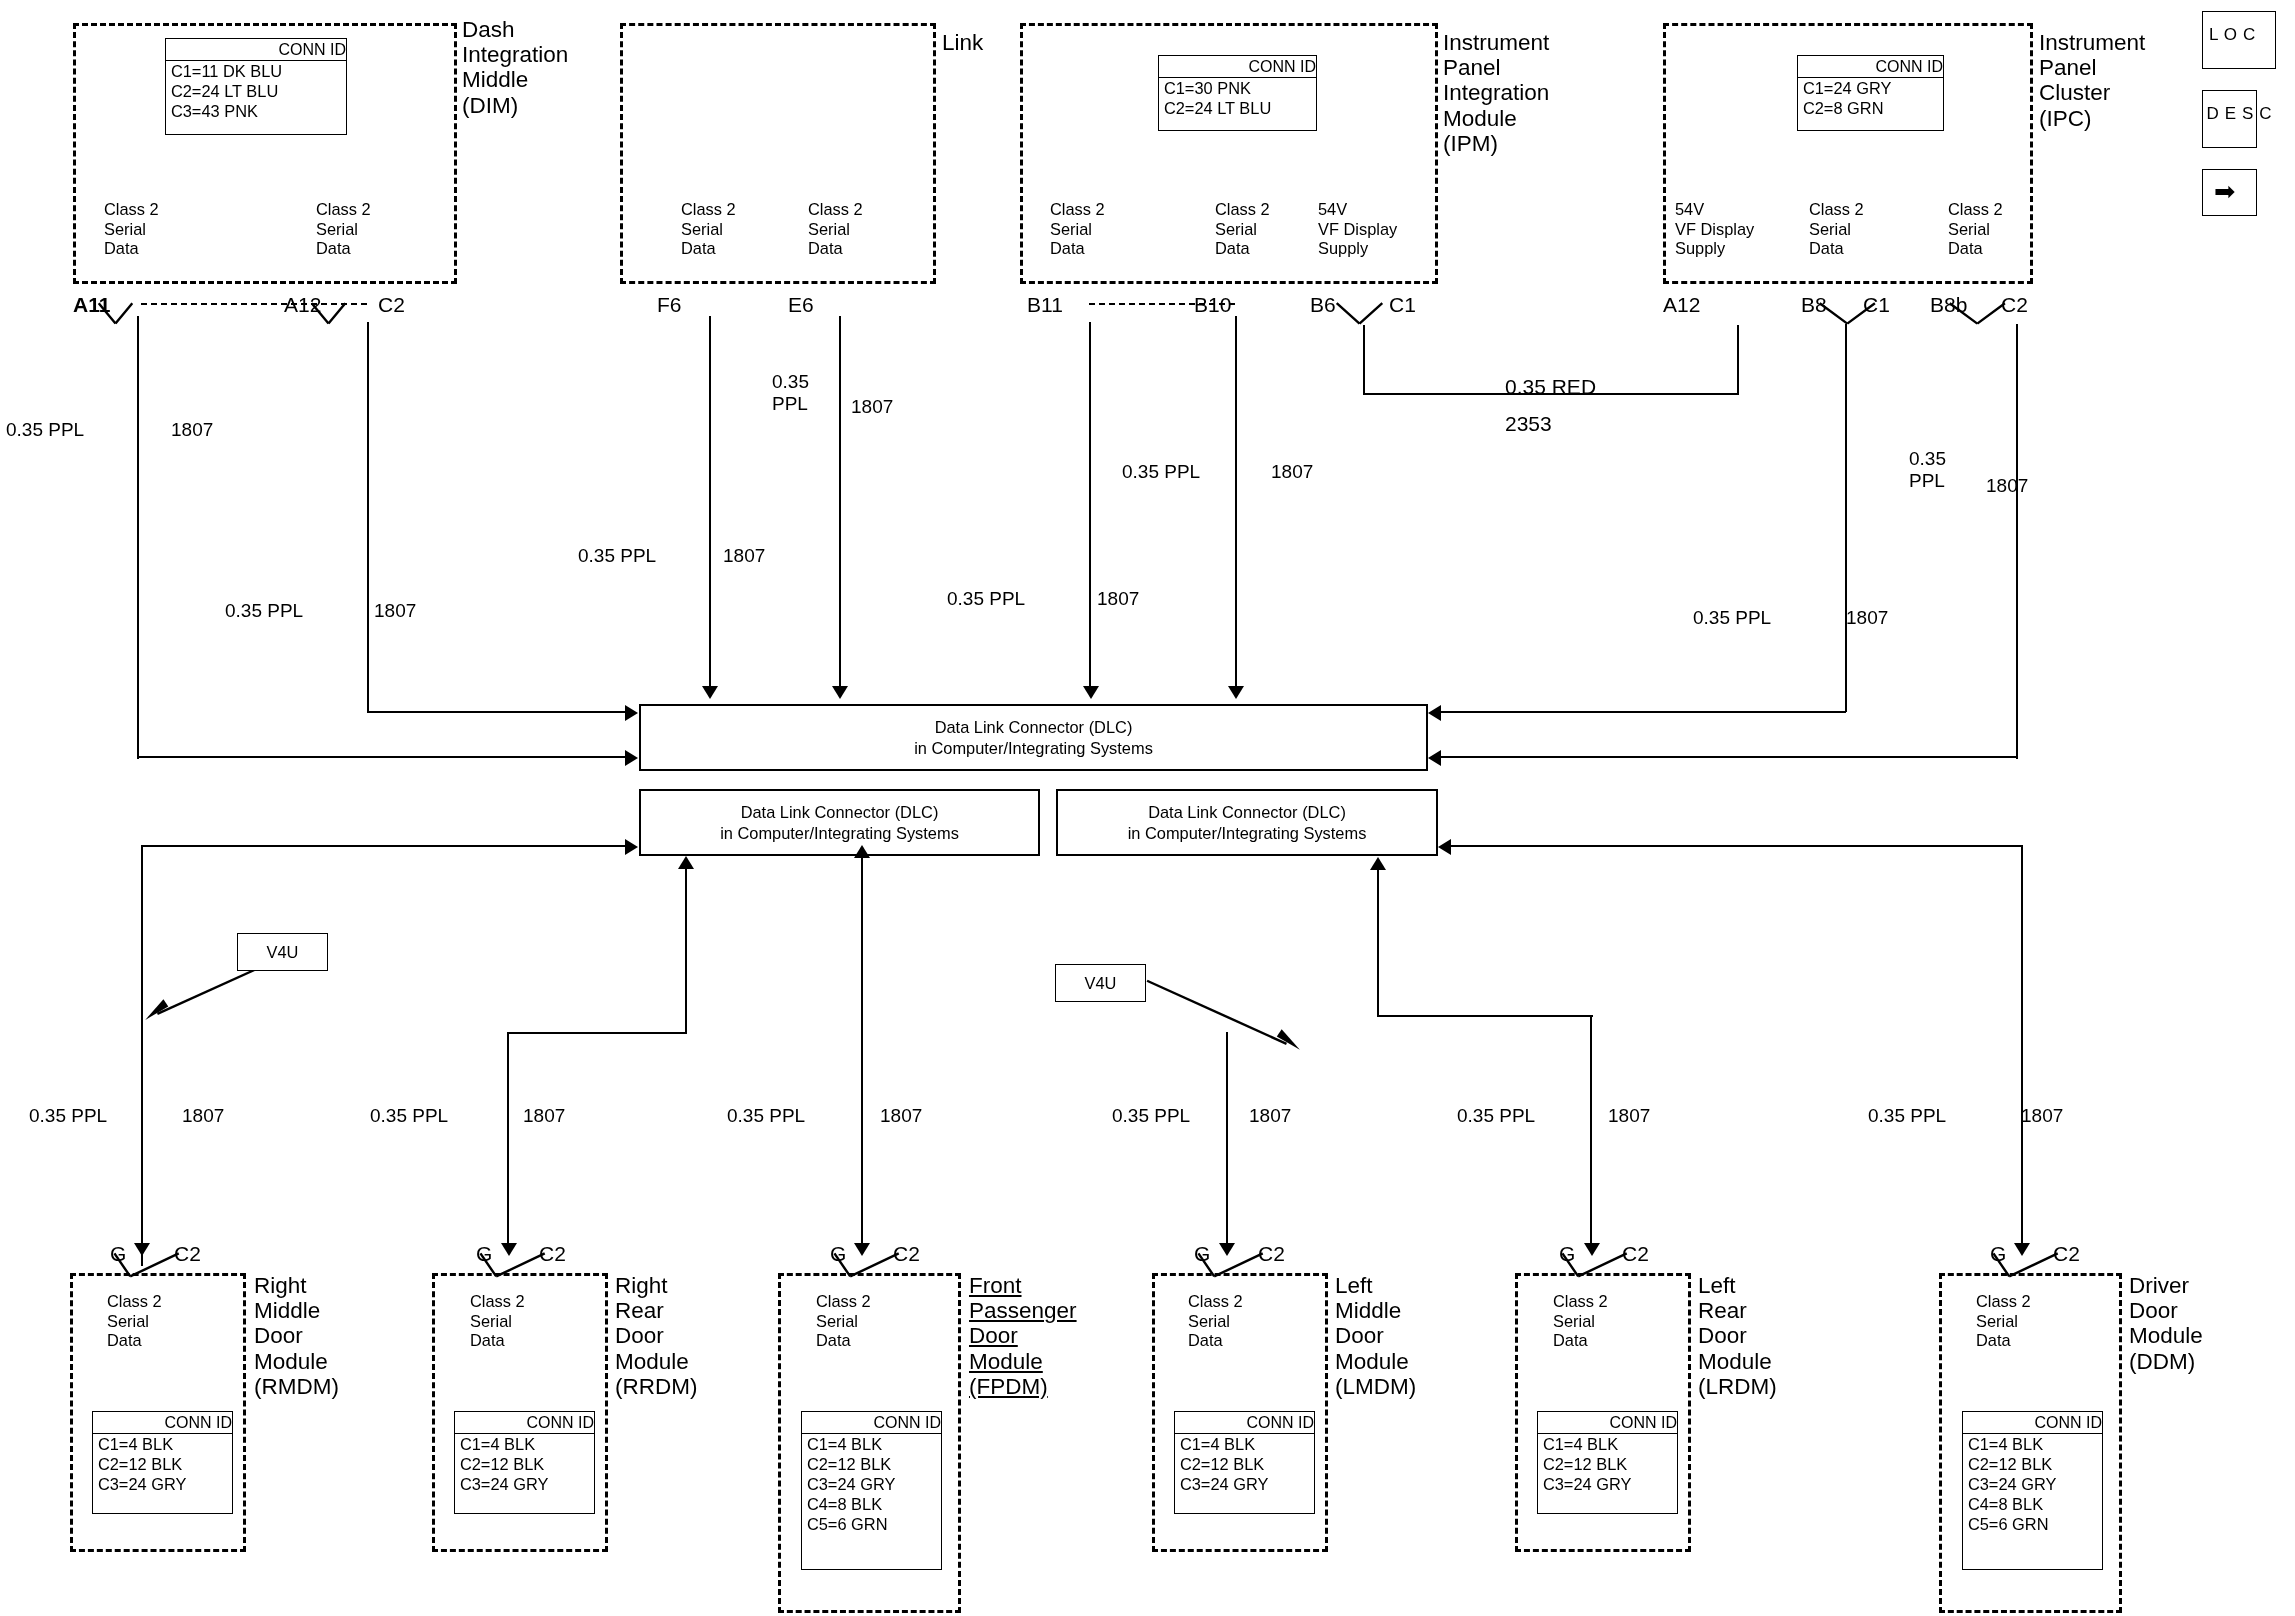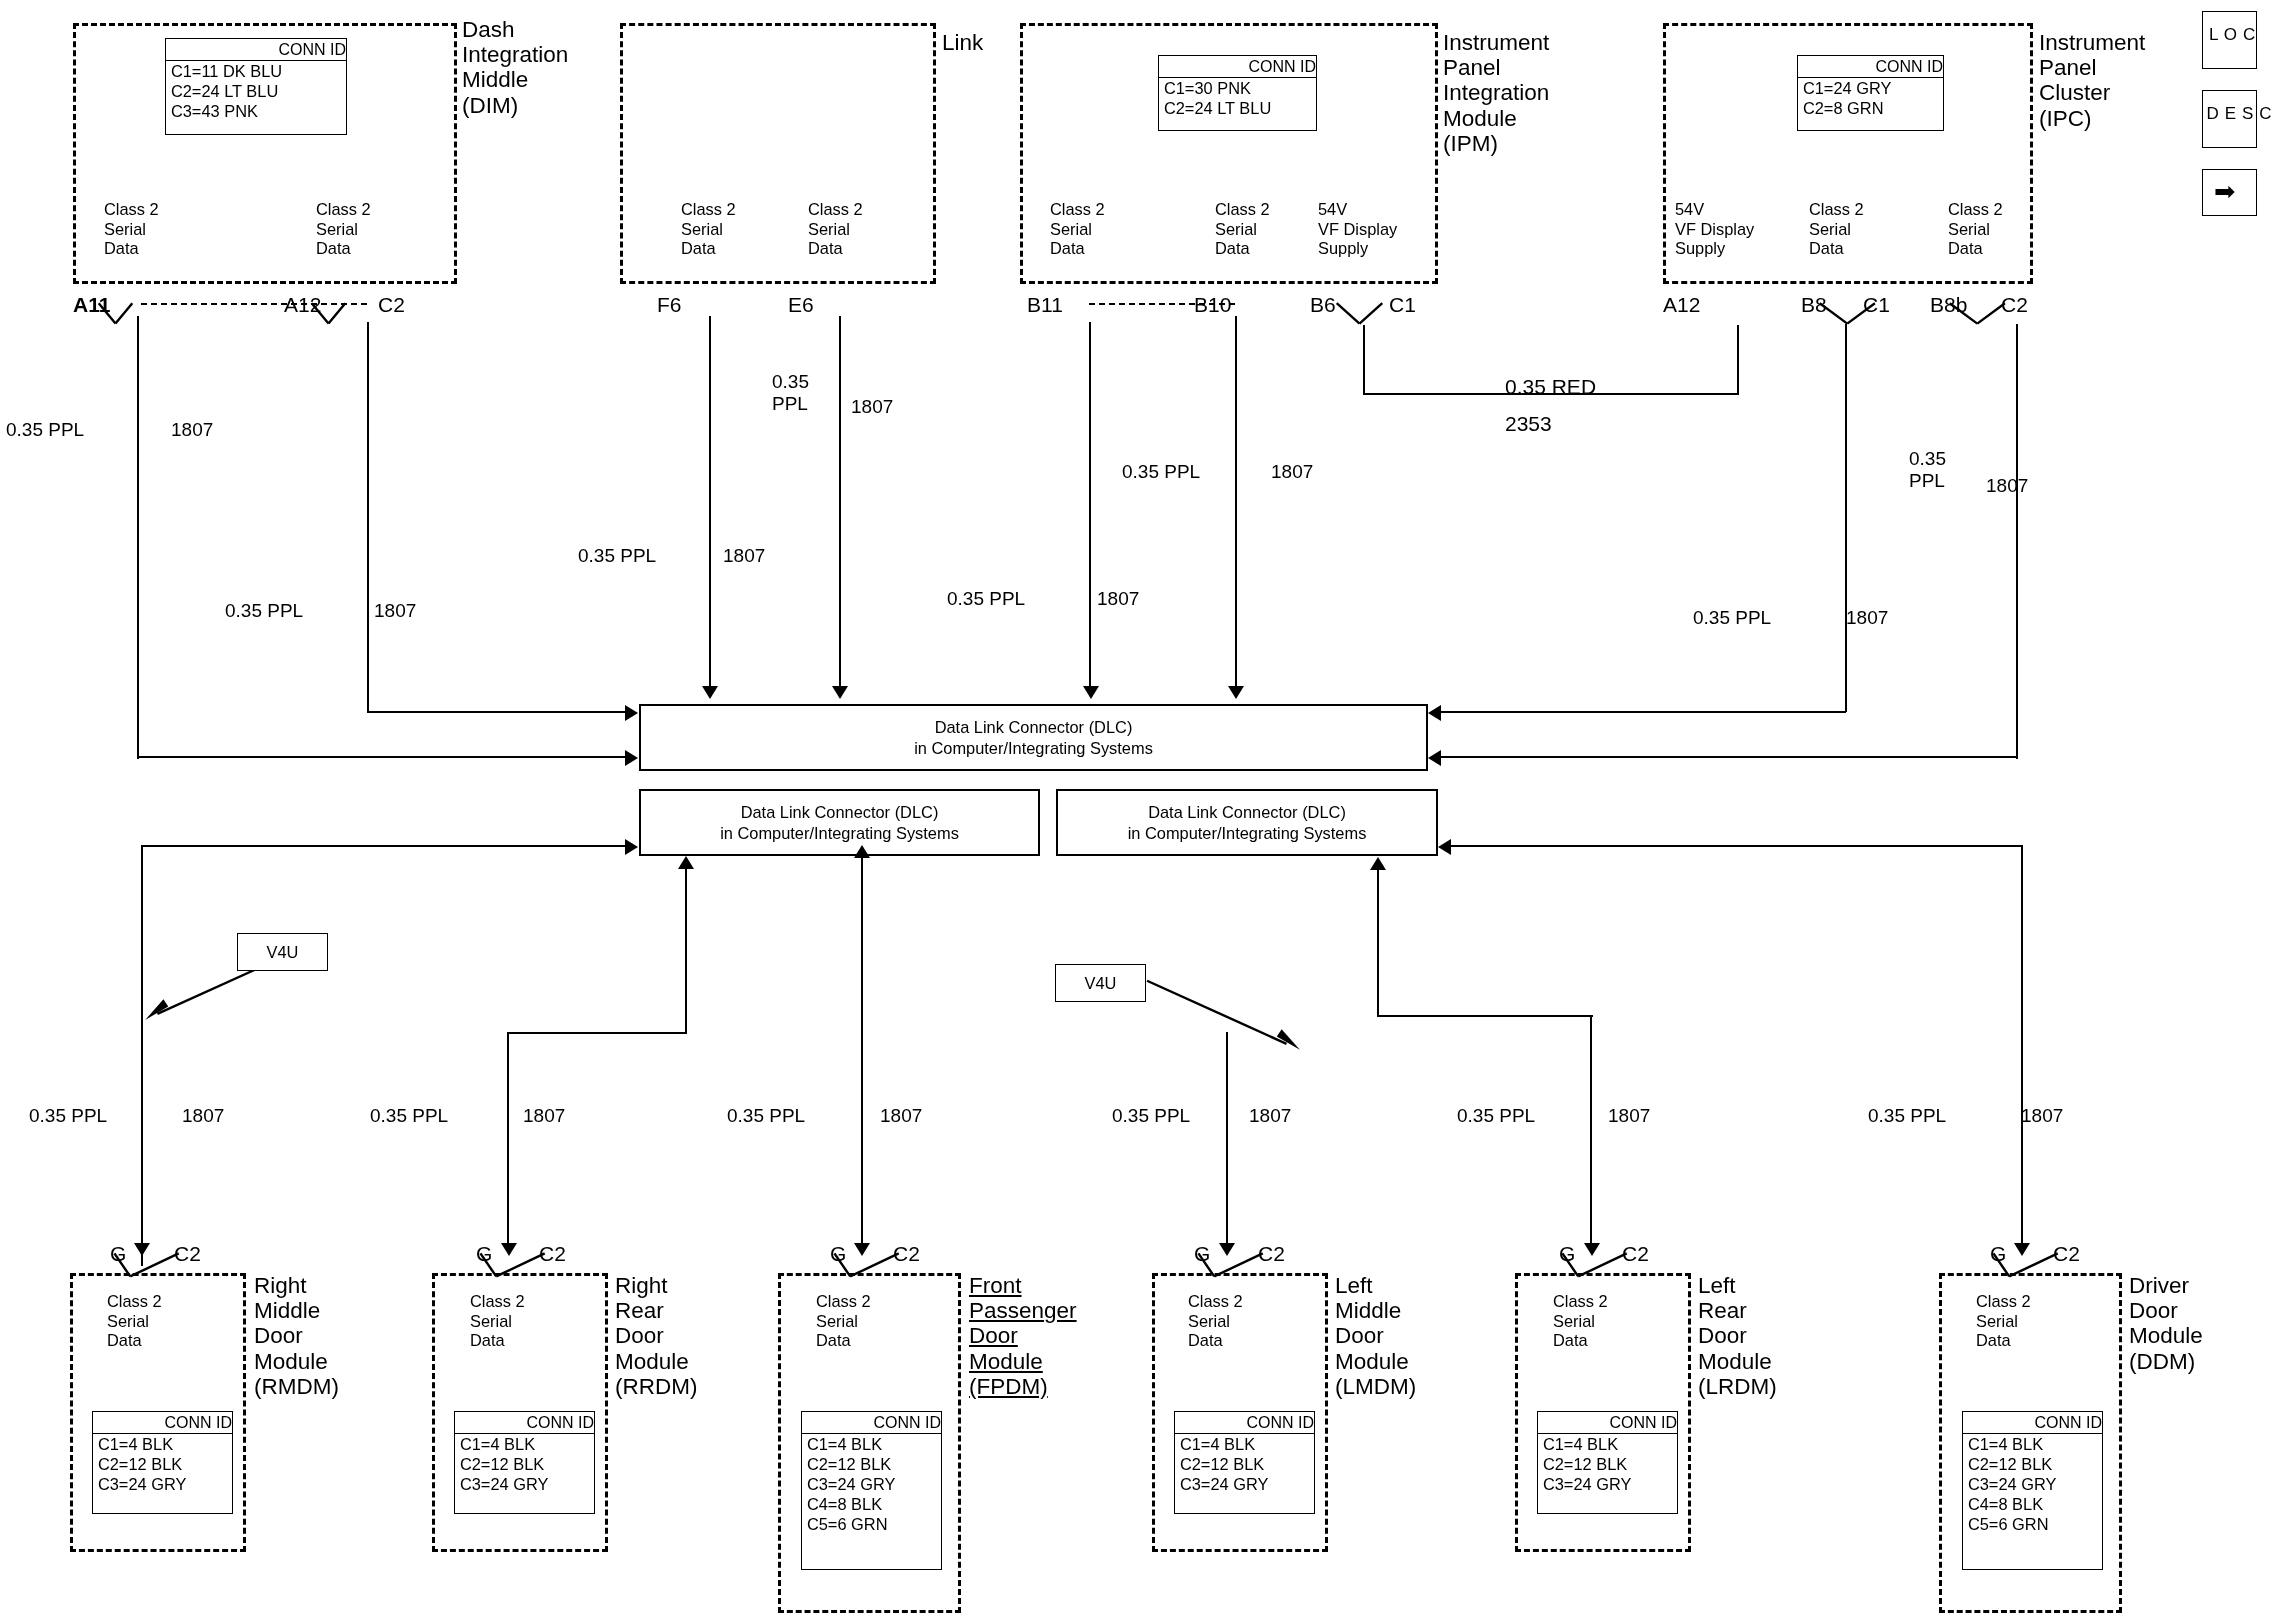--- a/index.html
+++ b/index.html
@@ -128,21 +128,21 @@
   <div class="pin" style="left:1863px;top:293px;">C1</div>
   <div class="pin" style="left:1930px;top:293px;">B8b</div>
   <div class="pin" style="left:2001px;top:293px;">C2</div>
   <svg class="abs" style="left:1818px;top:302px;width:79px;height:24px;" viewBox="0 0 130 40" width="79" height="24">
       <path d="M2 2 L48 36 M94 2 L48 36" stroke="#000" stroke-width="4" fill="none"></path>
     </svg>
   <svg class="abs" style="left:1948px;top:302px;width:79px;height:24px;" viewBox="0 0 130 40" width="79" height="24">
       <path d="M2 2 L48 36 M94 2 L48 36" stroke="#000" stroke-width="4" fill="none"></path>
     </svg>
 
-  <div class="icobox" style="left:2202px;top:11px;width:55px;height:58px;">
+  <div class="icobox" style="left:2202px;top:11px;width:74px;height:58px;">
     <div class="txt" style="left:6px;top:13.4px;font-size:17px;letter-spacing:0.6px;">L O C</div>
   </div>
   <div class="icobox" style="left:2202px;top:90px;width:55px;height:58px;">
     <div class="txt" style="left:3.6px;top:13.4px;font-size:17px;letter-spacing:0.6px;">D E S C</div>
   </div>
   <div class="icobox" style="left:2202px;top:169px;width:55px;height:47px;">
     <div class="txt" style="left:11px;top:7.3px;font-size:25.5px;">➡</div>
   </div>
 
   <div class="vline" style="left:137px;top:316px;height:443px;"></div>

